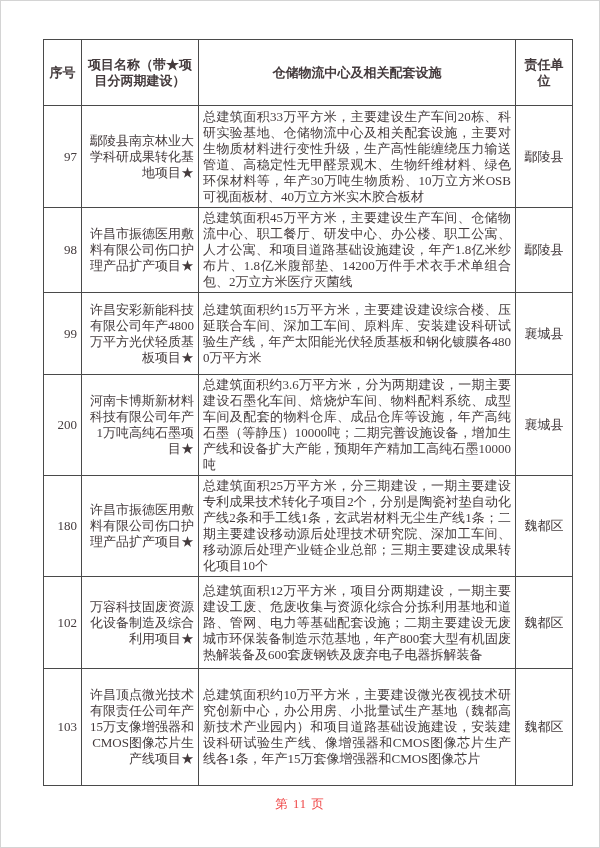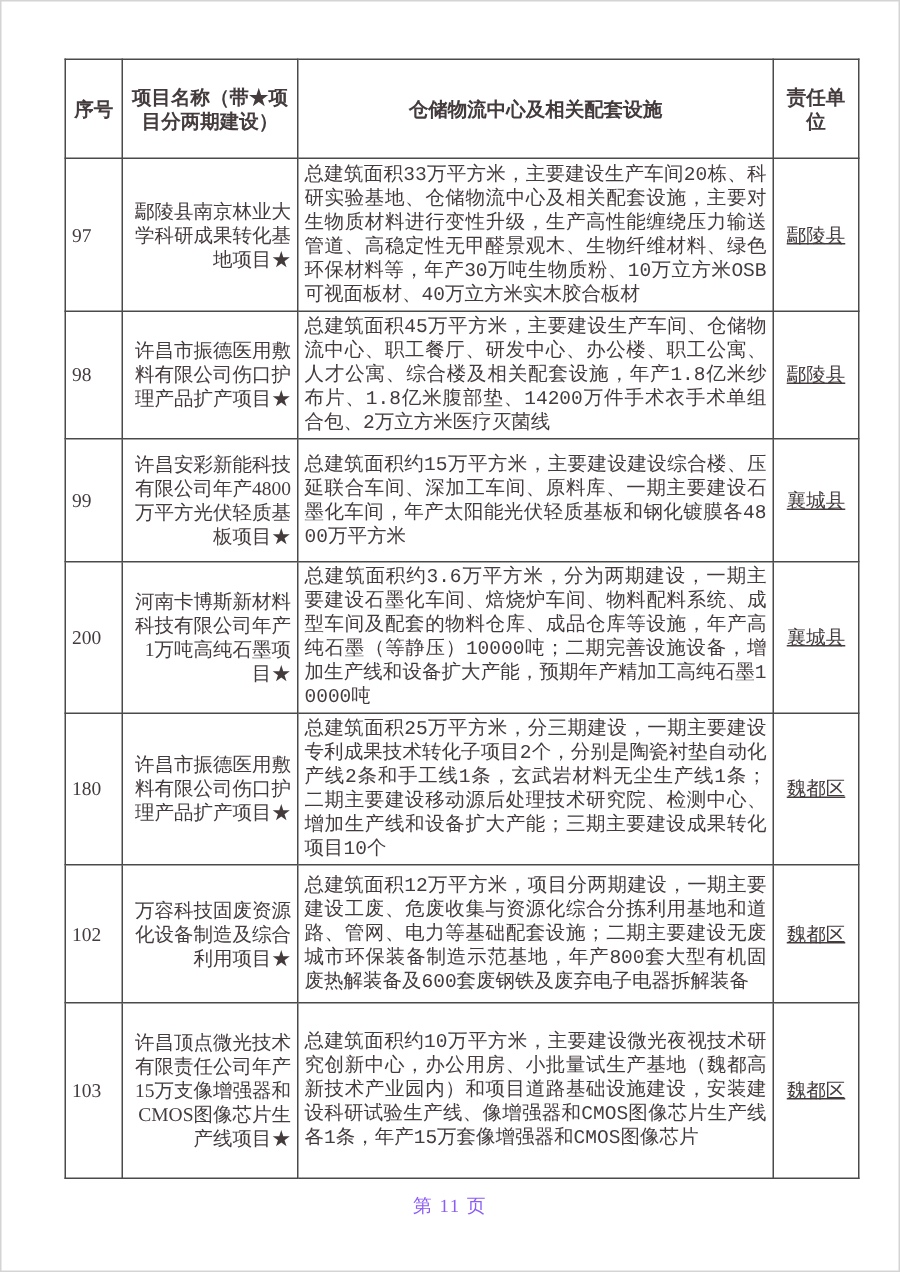--- a/index.html
+++ b/index.html
@@ -48,32 +48,32 @@
     text-align: center;
   }
   tr.hdr   { height: 66px;  }
   tr.r97   { height: 102px; }
   tr.r98   { height: 83px;  }
   tr.r99   { height: 82px;  }
   tr.r100  { height: 99px;  }
   tr.r101  { height: 95px;  }
   tr.r102  { height: 92px;  }
   tr.r103  { height: 117px; }
-  td.idx   { text-align: left; }
+  td.idx   { text-align: right; }
   td.name  { text-align: right; padding: 2px 6px; }
-  td.cont  { text-align: justify; text-justify: inter-ideograph; padding: 2px 5px; font-family: Liberation Mono, monospace; }
-  td.unit  { text-align: center; text-decoration: underline; }
+  td.cont  { text-align: justify; text-justify: inter-ideograph; padding: 2px 5px; }
+  td.unit  { text-align: center; }
   .footer {
     position: absolute;
     left: 0;
     top: 795px;
     width: 100%;
     text-align: center;
     font-size: 12.5px;
-    color: #8b5cf6;
+    color: #ef4444;
     letter-spacing: 1px;
   }
 </style>
 </head>
 <body>
 
 <div class="page">
 
   <table class="projects">
     <colgroup>
@@ -91,39 +91,39 @@
     </tr>
     <tr class="r97">
       <td class="idx">97</td>
       <td class="name">鄢陵县南京林业大学科研成果转化基地项目★</td>
       <td class="cont">总建筑面积33万平方米，主要建设生产车间20栋、科研实验基地、仓储物流中心及相关配套设施，主要对生物质材料进行变性升级，生产高性能缠绕压力输送管道、高稳定性无甲醛景观木、生物纤维材料、绿色环保材料等，年产30万吨生物质粉、10万立方米OSB可视面板材、40万立方米实木胶合板材</td>
       <td class="unit">鄢陵县</td>
     </tr>
     <tr class="r98">
       <td class="idx">98</td>
       <td class="name">许昌市振德医用敷料有限公司伤口护理产品扩产项目★</td>
-      <td class="cont">总建筑面积45万平方米，主要建设生产车间、仓储物流中心、职工餐厅、研发中心、办公楼、职工公寓、人才公寓、综合楼及相关配套设施，年产1.8亿米纱布片、1.8亿米腹部垫、14200万件手术衣手术单组合包、2万立方米医疗灭菌线</td>
+      <td class="cont">总建筑面积45万平方米，主要建设生产车间、仓储物流中心、职工餐厅、研发中心、办公楼、职工公寓、人才公寓、和项目道路基础设施建设，年产1.8亿米纱布片、1.8亿米腹部垫、14200万件手术衣手术单组合包、2万立方米医疗灭菌线</td>
       <td class="unit">鄢陵县</td>
     </tr>
     <tr class="r99">
       <td class="idx">99</td>
       <td class="name">许昌安彩新能科技有限公司年产4800万平方光伏轻质基板项目★</td>
-      <td class="cont">总建筑面积约15万平方米，主要建设建设综合楼、压延联合车间、深加工车间、原料库、一期主要建设石墨化车间，年产太阳能光伏轻质基板和钢化镀膜各4800万平方米</td>
+      <td class="cont">总建筑面积约15万平方米，主要建设建设综合楼、压延联合车间、深加工车间、原料库、安装建设科研试验生产线，年产太阳能光伏轻质基板和钢化镀膜各4800万平方米</td>
       <td class="unit">襄城县</td>
     </tr>
     <tr class="r100">
       <td class="idx">200</td>
       <td class="name">河南卡博斯新材料科技有限公司年产1万吨高纯石墨项目★</td>
       <td class="cont">总建筑面积约3.6万平方米，分为两期建设，一期主要建设石墨化车间、焙烧炉车间、物料配料系统、成型车间及配套的物料仓库、成品仓库等设施，年产高纯石墨（等静压）10000吨；二期完善设施设备，增加生产线和设备扩大产能，预期年产精加工高纯石墨10000吨</td>
       <td class="unit">襄城县</td>
     </tr>
     <tr class="r101">
       <td class="idx">180</td>
       <td class="name">许昌市振德医用敷料有限公司伤口护理产品扩产项目★</td>
-      <td class="cont">总建筑面积25万平方米，分三期建设，一期主要建设专利成果技术转化子项目2个，分别是陶瓷衬垫自动化产线2条和手工线1条，玄武岩材料无尘生产线1条；二期主要建设移动源后处理技术研究院、检测中心、增加生产线和设备扩大产能；三期主要建设成果转化项目10个</td>
+      <td class="cont">总建筑面积25万平方米，分三期建设，一期主要建设专利成果技术转化子项目2个，分别是陶瓷衬垫自动化产线2条和手工线1条，玄武岩材料无尘生产线1条；二期主要建设移动源后处理技术研究院、深加工车间、移动源后处理产业链企业总部；三期主要建设成果转化项目10个</td>
       <td class="unit">魏都区</td>
     </tr>
     <tr class="r102">
       <td class="idx">102</td>
       <td class="name">万容科技固废资源化设备制造及综合利用项目★</td>
       <td class="cont">总建筑面积12万平方米，项目分两期建设，一期主要建设工废、危废收集与资源化综合分拣利用基地和道路、管网、电力等基础配套设施；二期主要建设无废城市环保装备制造示范基地，年产800套大型有机固废热解装备及600套废钢铁及废弃电子电器拆解装备</td>
       <td class="unit">魏都区</td>
     </tr>
     <tr class="r103">
       <td class="idx">103</td>

